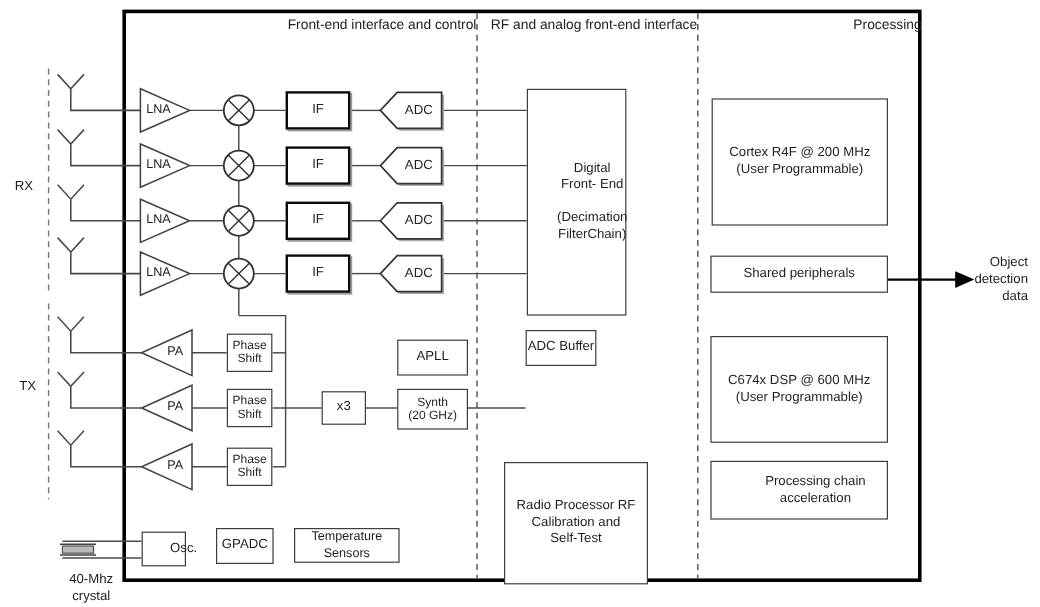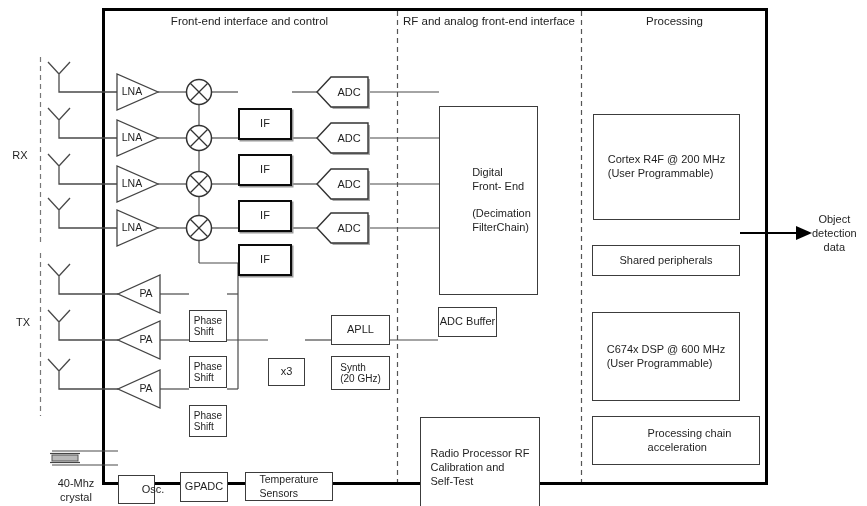--- a/index.html
+++ b/index.html
@@ -3,33 +3,33 @@
 <meta charset="utf-8">
 <style>
   html,body{margin:0;padding:0;background:#fff;}
   .canvas{
     position:relative;width:867px;height:506px;background:#fff;overflow:hidden;
     font-family:"Liberation Sans",sans-serif;color:#1f1f1f;
   }
   .canvas svg{position:absolute;left:0;top:0;}
   .box{
     position:absolute;background:#fff;border:1px solid #3c3c3c;
-    display:flex;align-items:center;justify-content:center;text-align:left;
-    font-size:11px;line-height:1.25;white-space:pre-line;box-sizing:border-box;margin-top:32px;
+    display:flex;align-items:center;justify-content:center;text-align:center;
+    font-size:11px;line-height:1.25;white-space:pre-line;box-sizing:border-box;
   }
   .if-box{border:2px solid #0a0a0a;box-shadow:1.5px 1.5px 0 #9a9a9a;font-size:11px;}
   .sm{font-size:10px;line-height:1.15;}
   .md{font-size:10.5px;}
   .lbl{
     position:absolute;display:flex;align-items:center;justify-content:center;
     text-align:center;font-size:11px;line-height:1.3;white-space:pre-line;box-sizing:border-box;
   }
-  .lbl-left{justify-content:flex-start;text-align:center;}
+  .lbl-left{justify-content:flex-start;text-align:right;}
   .hdr{
-    position:absolute;text-align:center;font-size:11.5px;color:#222;
+    position:absolute;text-align:right;font-size:11.5px;color:#222;
   }
   .tri-lbl{font-size:10.5px;}
 </style>
 </head>
 <body>
 
 <div class="canvas">
 
   <svg width="867" height="506" viewBox="0 0 867 506">
 
@@ -188,35 +188,35 @@
   <div class="box sm" style="left:331px;top:324px;width:59px;height:34px;">Synth
 (20 GHz)</div>
 
   <div class="box" style="left:118px;top:443px;width:37px;height:29px;padding-left:33px;">Osc.</div>
   <div class="box" style="left:180px;top:440px;width:48px;height:30px;">GPADC</div>
   <div class="box md" style="left:245px;top:440px;width:88px;height:29px;">Temperature
 Sensors</div>
   <div class="lbl" style="left:48px;top:476px;width:56px;height:28px;">40-Mhz
 crystal</div>
 
-  <div class="box" style="left:439px;top:74px;width:99px;height:189px;padding-left:26px;">Digital
+  <div class="box" style="left:439px;top:74px;width:83px;height:189px;padding-left:26px;">Digital
 Front- End
 
 (Decimation
 FilterChain)</div>
   <div class="box" style="left:438px;top:275px;width:59px;height:30px;">ADC Buffer</div>
   <div class="box" style="left:420px;top:385px;width:120px;height:102px;">Radio Processor RF
 Calibration and
 Self-Test</div>
 
   <div class="box" style="left:593px;top:82px;width:147px;height:106px;">Cortex R4F @ 200 MHz
 (User Programmable)</div>
   <div class="box" style="left:592px;top:213px;width:148px;height:31px;">Shared peripherals</div>
   <div class="box" style="left:592px;top:280px;width:148px;height:89px;">C674x DSP @ 600 MHz
 (User Programmable)</div>
-  <div class="box" style="left:592px;top:384px;width:168px;height:49px;padding-left:27px;">Processing chain
+  <div class="box" style="left:592px;top:384px;width:148px;height:49px;padding-left:27px;">Processing chain
 acceleration</div>
 
   <div class="lbl lbl-left" style="left:812px;top:209px;width:55px;height:48px;">Object
 detection
 data</div>
 
 </div>
 
 </body></html>

